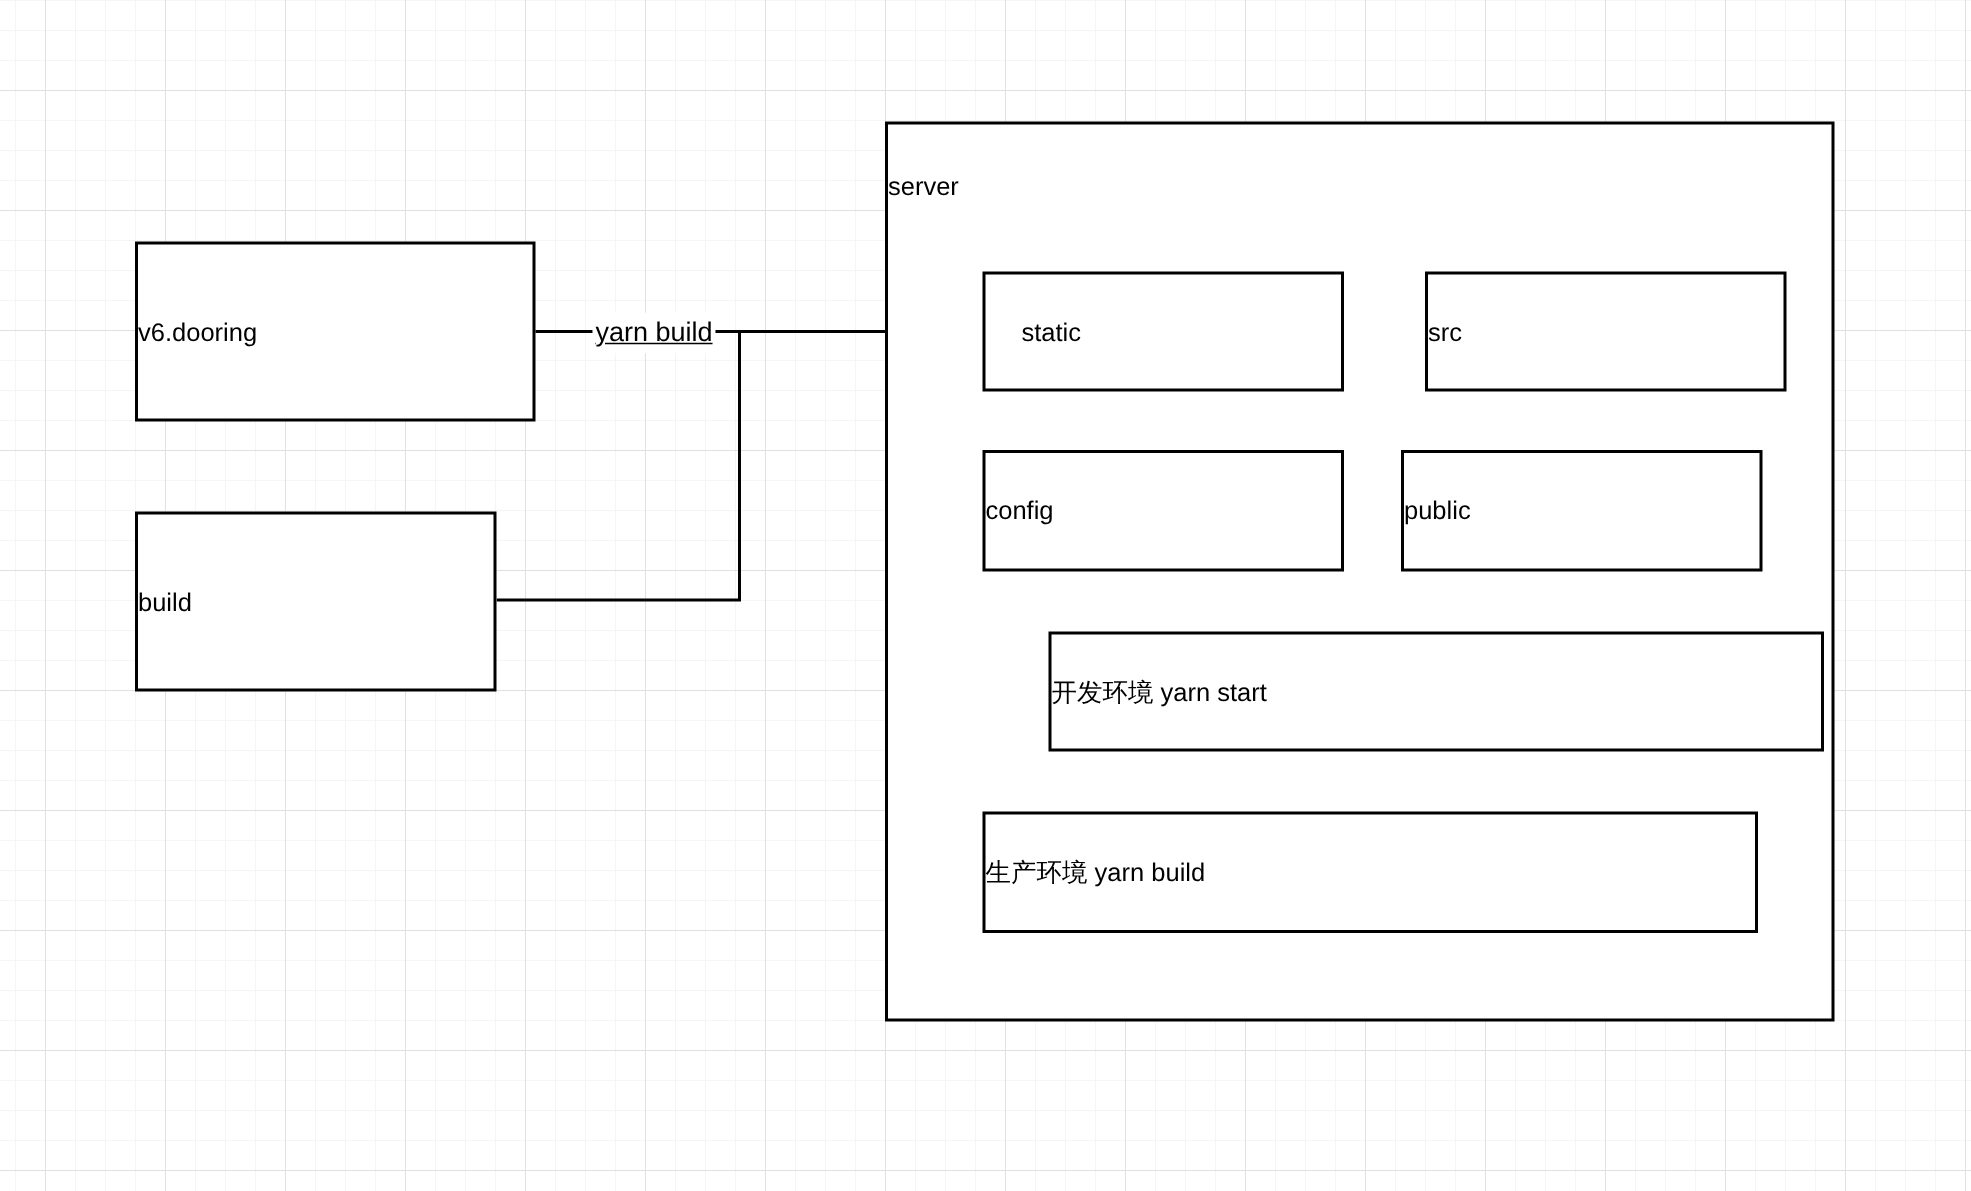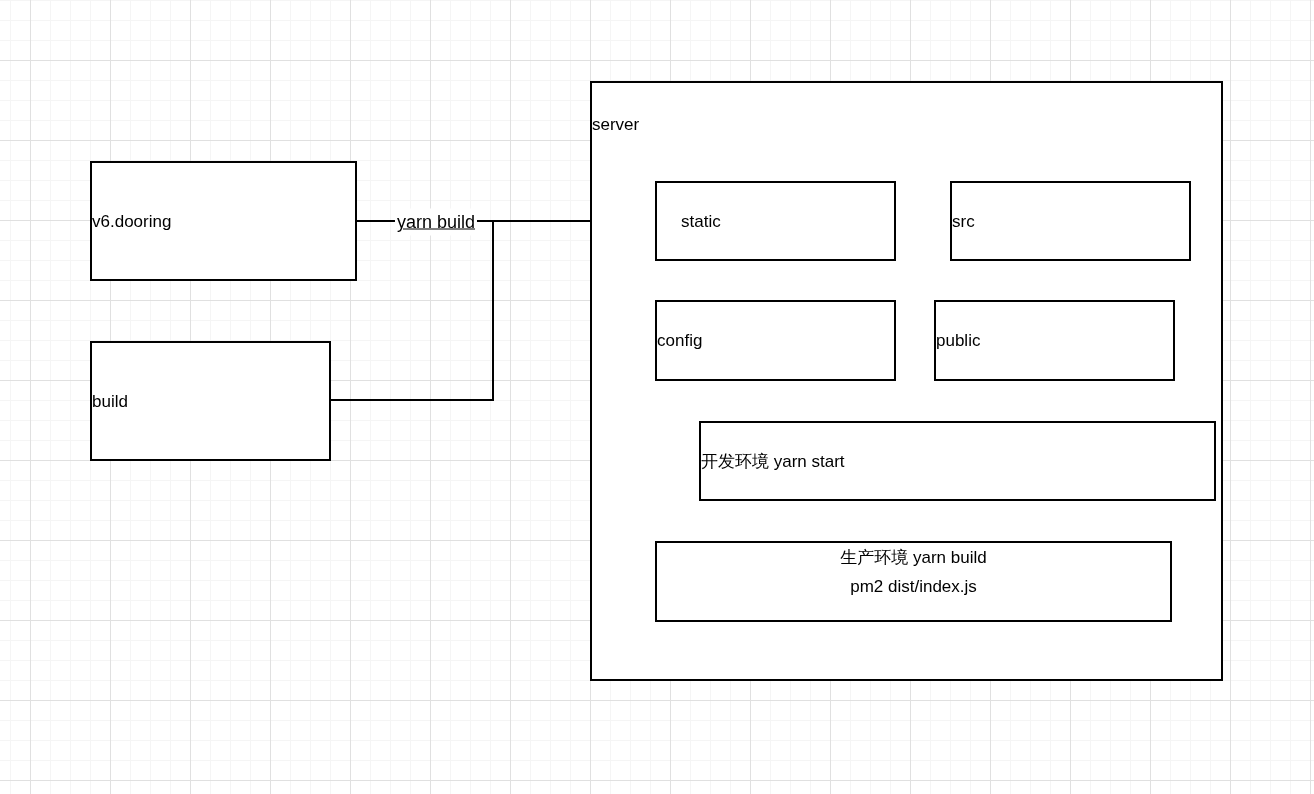--- a/index.html
+++ b/index.html
@@ -42,21 +42,21 @@
   .node-server {
     left: 590px; top: 81px; width: 633px; height: 600px;
     align-items: flex-start;
     padding-top: 27px;
   }
   .node-static { left: 655px; top: 181px; width: 241px; height: 80px; padding-left: 24px; }
   .node-src    { left: 934px; top: 181px; width: 241px; height: 80px; margin-left: 16px; }
   .node-config { left: 655px; top: 300px; width: 241px; height: 81px; }
   .node-public { left: 934px; top: 300px; width: 241px; height: 81px; }
   .node-dev    { left: 655px; top: 421px; width: 517px; height: 80px; margin-left: 44px; }
-  .node-prod   { left: 655px; top: 541px; width: 517px; height: 81px; flex-direction: column; }
+  .node-prod   { left: 655px; top: 541px; width: 517px; height: 81px; flex-direction: row; }
   .node-prod .line { display: block; }
   .edges-layer {
     position: absolute;
     left: 0; top: 0;
     width: 1314px; height: 794px;
   }
   .edge-label {
     position: absolute;
     left: 436px;
     top: 222px;
@@ -111,16 +111,15 @@
   <div class="node node-public">
     <span>public</span>
   </div>
 
   <div class="node node-dev">
     <span>开发环境 yarn start</span>
   </div>
 
   <div class="node node-prod">
     <span class="line">生产环境 yarn build</span>
-    <span class="line">pm2 dist/index.js</span>
   </div>
 
 </div>
 
 </body></html>

